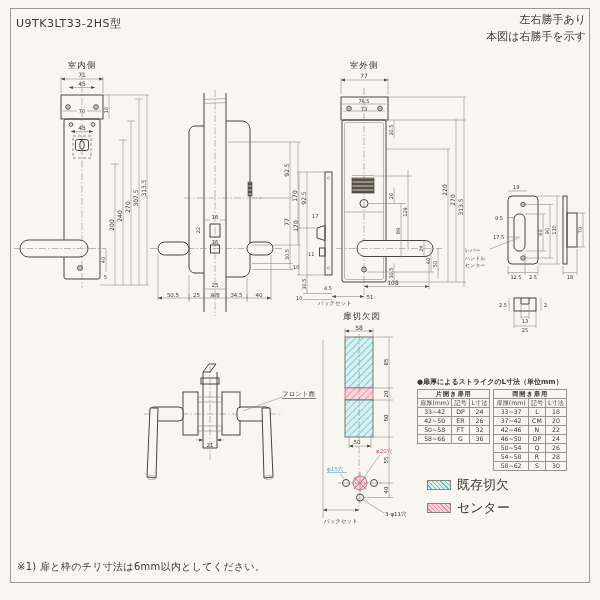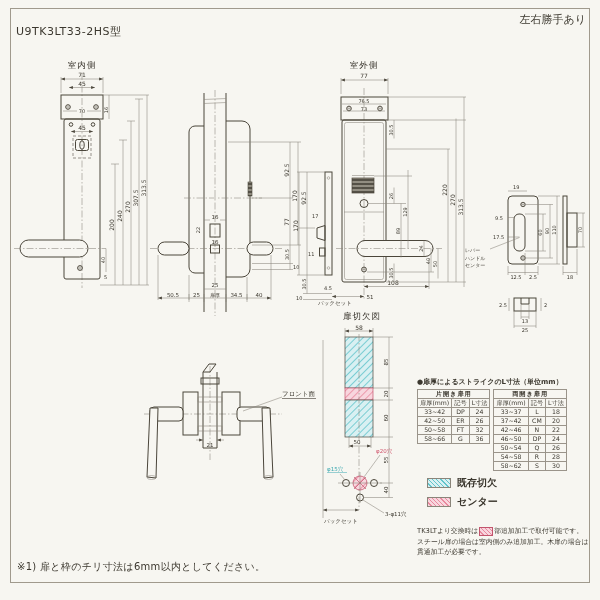--- a/index.html
+++ b/index.html
@@ -3,41 +3,41 @@
 <meta charset="utf-8">
 <style>
   html,body{margin:0;padding:0;width:600px;height:600px;overflow:hidden;
     background:#f7f6f1;font-family:"DejaVu Sans",sans-serif;color:#3c382f;}
   #page{position:relative;width:600px;height:600px;}
   .abs{position:absolute;}
   #frame{position:absolute;left:10px;top:8px;width:578px;height:573px;
     border:1px solid #a09a8d;pointer-events:none;}
   #titleblock{left:16px;top:10px;}
   #titleblock .t1{font-size:13px;font-weight:bold;letter-spacing:2px;}
-  #titleblock .t2{font-size:11px;letter-spacing:.5px;margin-top:14px;}
+  #titleblock .t2{font-size:11px;letter-spacing:.5px;margin-top:6px;}
   #handnote{right:14px;top:12px;text-align:right;font-size:11px;line-height:1.5;margin-left:48px;}
   
   .s{stroke:#4b463b;stroke-width:1;fill:none;}
   .t{stroke:#8a857a;stroke-width:.55;fill:none;}
   .cl{stroke:#8a857a;stroke-width:.55;fill:none;stroke-dasharray:7 2 1.5 2;}
   .dsh{stroke:#6b665c;stroke-width:.7;fill:none;stroke-dasharray:3 2;}
   text.d{font-size:6px;fill:#3c382f;}
   text.d5{font-size:5px;fill:#3c382f;}
   text.d55{font-size:5.5px;fill:#3c382f;}
   text.lbl{font-size:8.5px;fill:#2e2a22;letter-spacing:1px;}
   .paperfill{fill:#f7f6f1;}
   
   #tablewrap{left:417px;top:377px;width:150px;}
   #tablewrap .ttl{font-size:7px;font-weight:bold;margin-bottom:2px;letter-spacing:0;}
   #tablewrap .row{display:flex;gap:3px;align-items:flex-start;}
   table.dim{border-collapse:collapse;}
   table.dim td{border:1px solid #9a948a;font-size:6.2px;text-align:center;
     padding:0 2px;height:8px;line-height:8px;white-space:nowrap;}
   table.dim td.cap{font-weight:bold;letter-spacing:1px;}
-  #legend{left:427px;top:476px;font-size:10px;font-weight:bold;}
+  #legend{left:427px;top:476px;font-size:13px;}
   #legend .lrow{display:flex;align-items:center;gap:6px;margin-bottom:5px;}
   .sw{display:inline-block;width:22px;height:8px;border:1px solid #8a857a;}
   .sw.cyan{background:repeating-linear-gradient(45deg,#d9f0f2 0 2px,#62c4cb 2px 3px);}
   .sw.pink{background:repeating-linear-gradient(45deg,#f8d6de 0 2px,#e9899e 2px 3px);}
   #remark{left:417px;top:526px;width:178px;font-size:6.8px;line-height:1.55;}
   .chip{display:inline-block;width:12px;height:7px;border:1px solid #c2556d;
     background:repeating-linear-gradient(45deg,#f8d6de 0 2px,#e9899e 2px 3px);
     vertical-align:middle;margin:0 1px;}
   #footnote{left:17px;top:560px;font-size:10px;letter-spacing:.3px;}
 </style>
@@ -45,20 +45,21 @@
 <body>
 
 <div id="page">
 <div id="frame"></div>
 
 <div class="abs" id="titleblock">
   <div class="t2">U9TK3LT33-2HS型</div>
 </div>
 <div class="abs" id="handnote">
   <div>左右勝手あり</div>
+  <div>本図は右勝手を示す</div>
 </div>
 
 <svg width="600" height="600" viewBox="0 0 600 600" class="abs" style="left:0;top:0">
   <defs>
     <pattern id="cy" width="5" height="5" patternUnits="userSpaceOnUse" patternTransform="rotate(45)">
       <rect width="5" height="5" fill="#d9f0f2"></rect>
           <line x1="0" y1="0" x2="0" y2="5" stroke="#62c4cb" stroke-width="1.6"></line>
     </pattern>
     <pattern id="pk" width="5" height="5" patternUnits="userSpaceOnUse" patternTransform="rotate(45)">
       <rect width="5" height="5" fill="#f8d6de"></rect>
@@ -505,20 +506,15 @@
   <div class="lrow">
     <span class="sw cyan"></span>
     <span>既存切欠</span>
   </div>
   <div class="lrow">
     <span class="sw pink"></span>
     <span>センター</span>
   </div>
 </div>
 
-<div class="abs" id="remark">
-  <span>TK3LTより交換時は</span><span class="chip"></span><span>部追加加工で取付可能です。</span><br>
-  <span>スチール扉の場合は室内側のみ追加加工。木扉の場合は</span><br>
-  <span>貫通加工が必要です。</span>
-</div>
 
 <div class="abs" id="footnote">※1) 扉と枠のチリ寸法は6mm以内としてください。</div>
 </div>
 
 </body></html>

